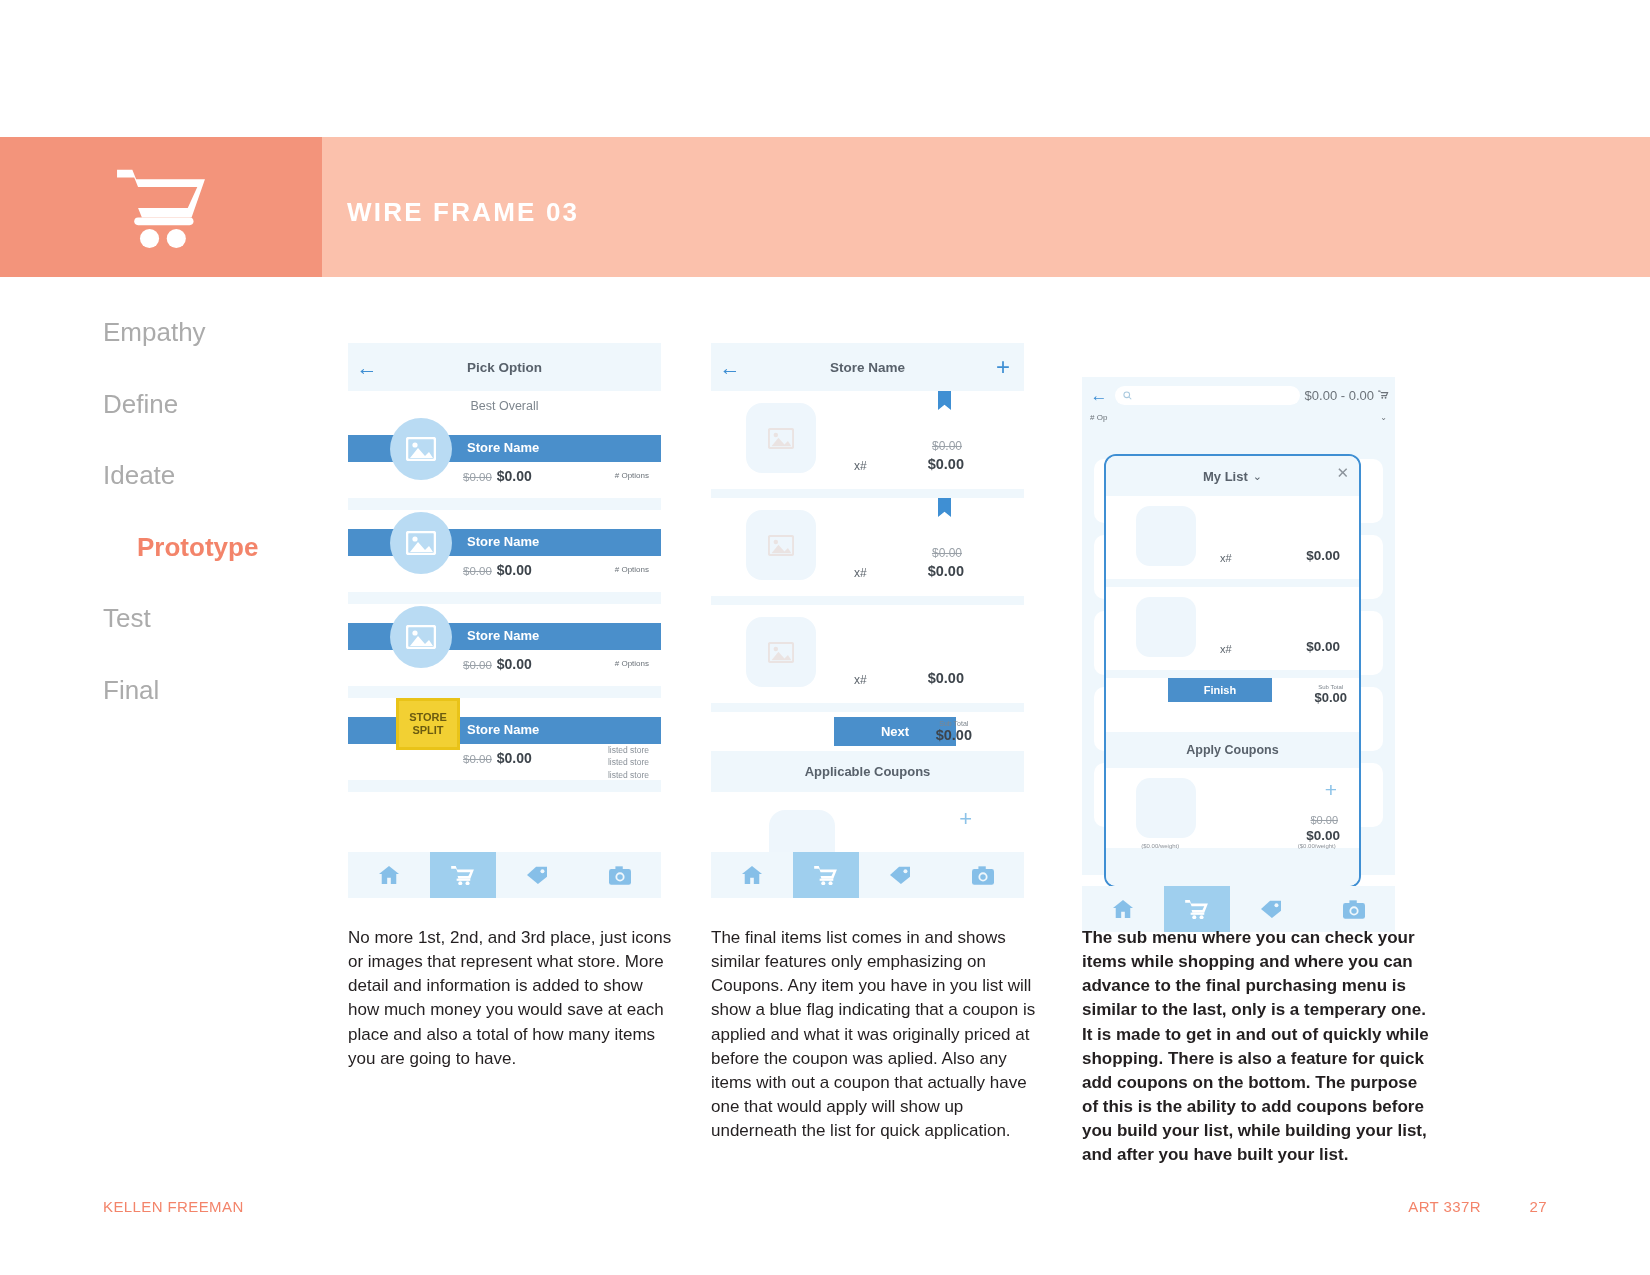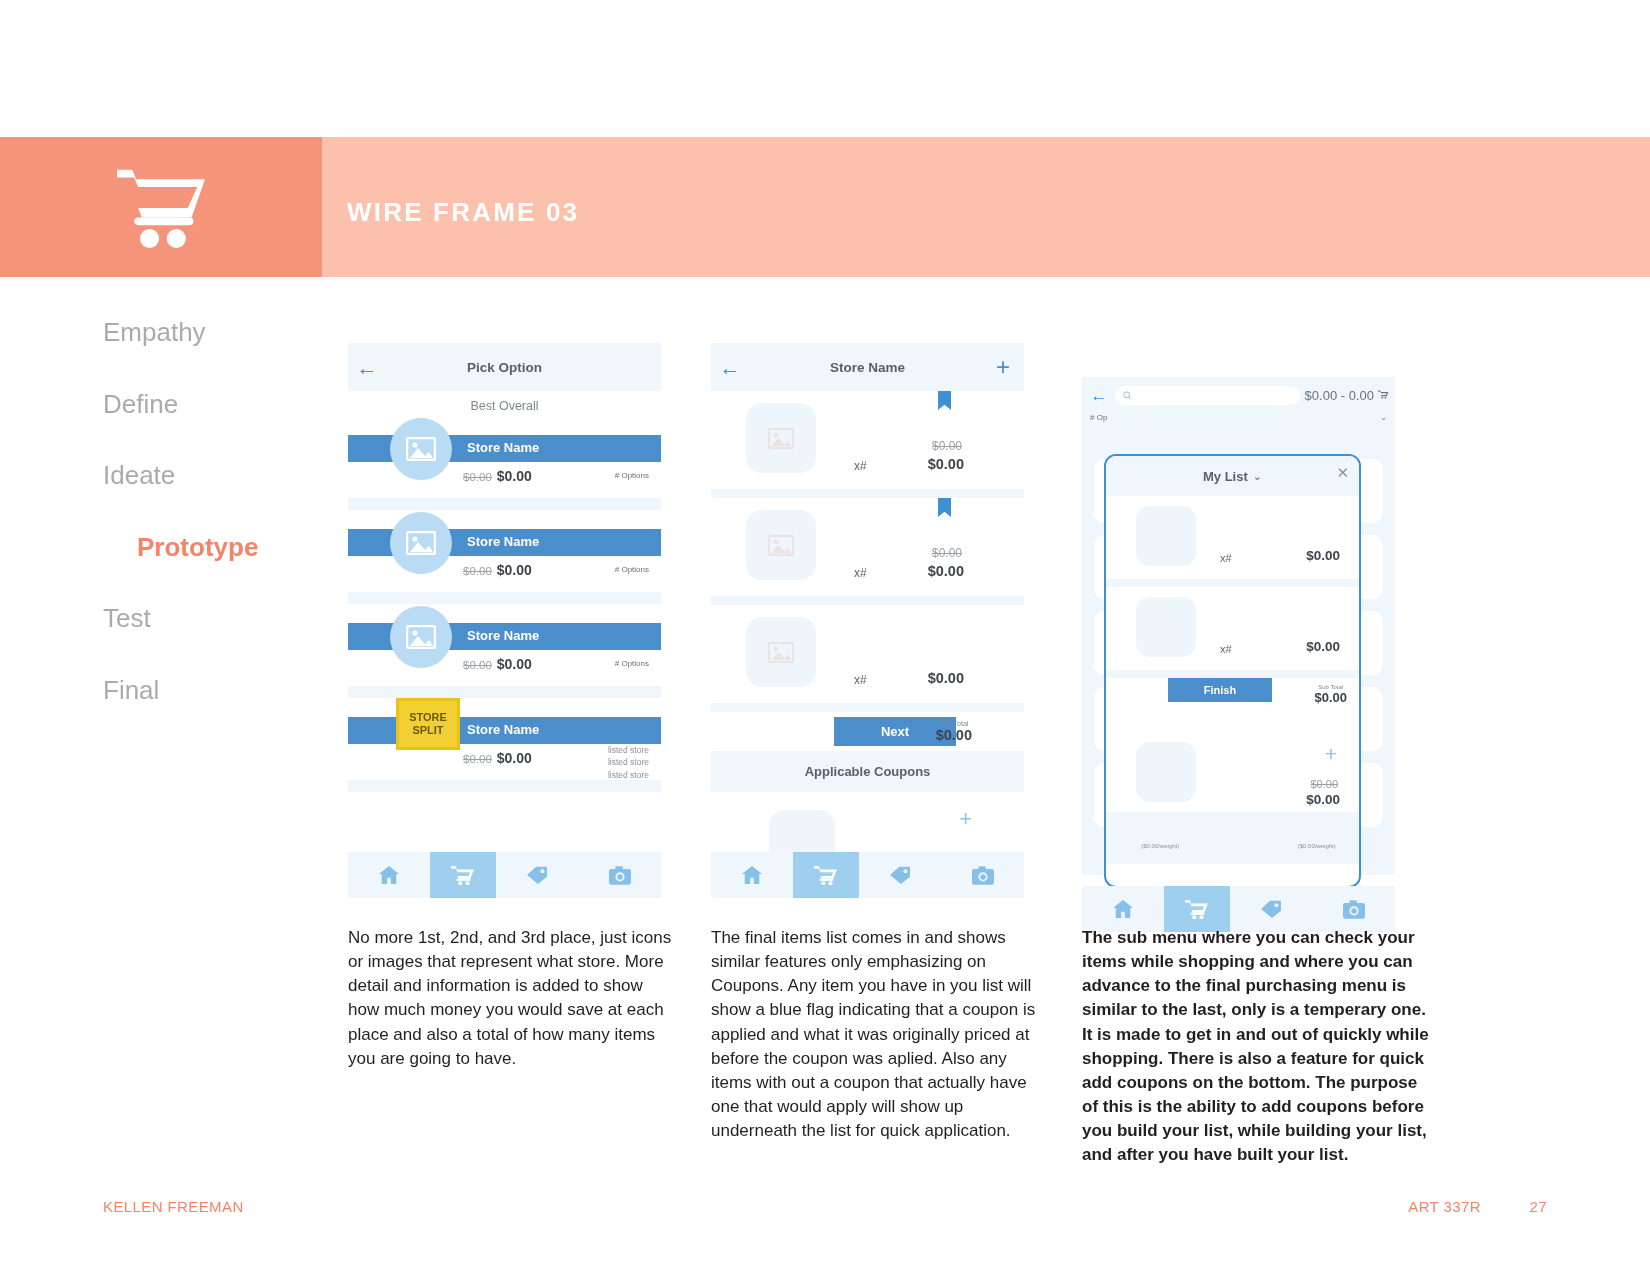--- a/index.html
+++ b/index.html
@@ -609,20 +609,21 @@
       <div class="ov-gap"></div>
 
       <div class="ov-action">
         <div class="ov-btn">Finish</div>
         <div class="ov-sub">
           <div class="lbl">Sub Total</div>
           <div class="val">$0.00</div>
         </div>
       </div>
 
+      <div class="ov-sect">Apply Coupons</div>
 
       <div class="ov-addrow">
         <div class="ov-thumb"></div>
         <div class="ov-plus">+</div>
         <div class="ov-strike" style="top:46px">$0.00</div>
         <div class="ov-price" style="top:60px">$0.00</div>
       </div>
 
       <div class="ov-footer"></div>
     </div>

